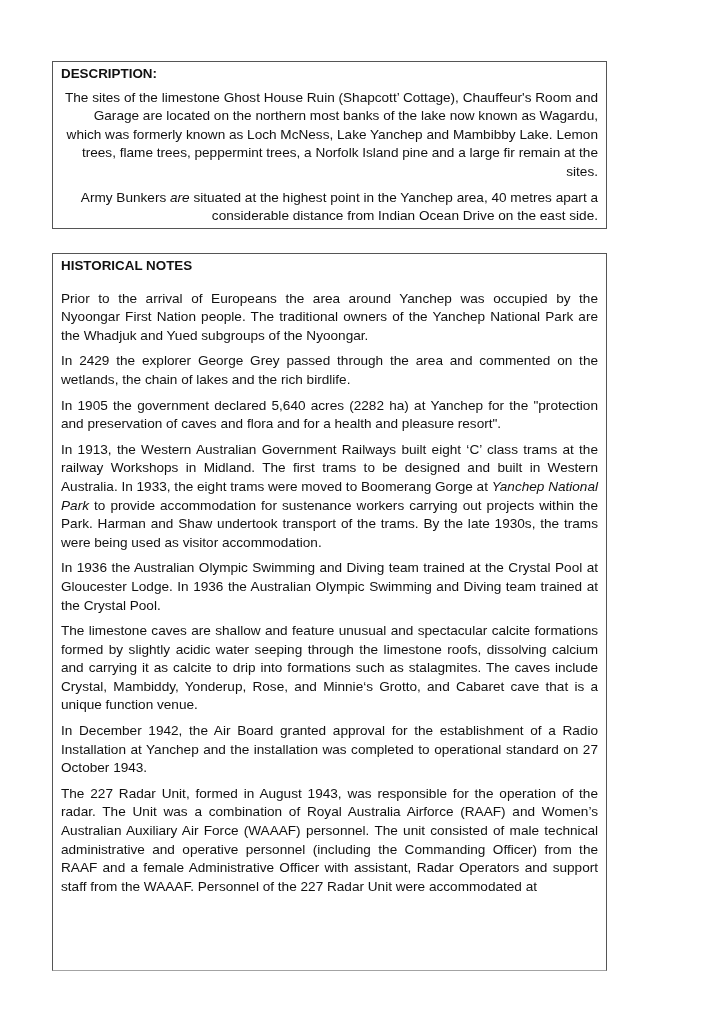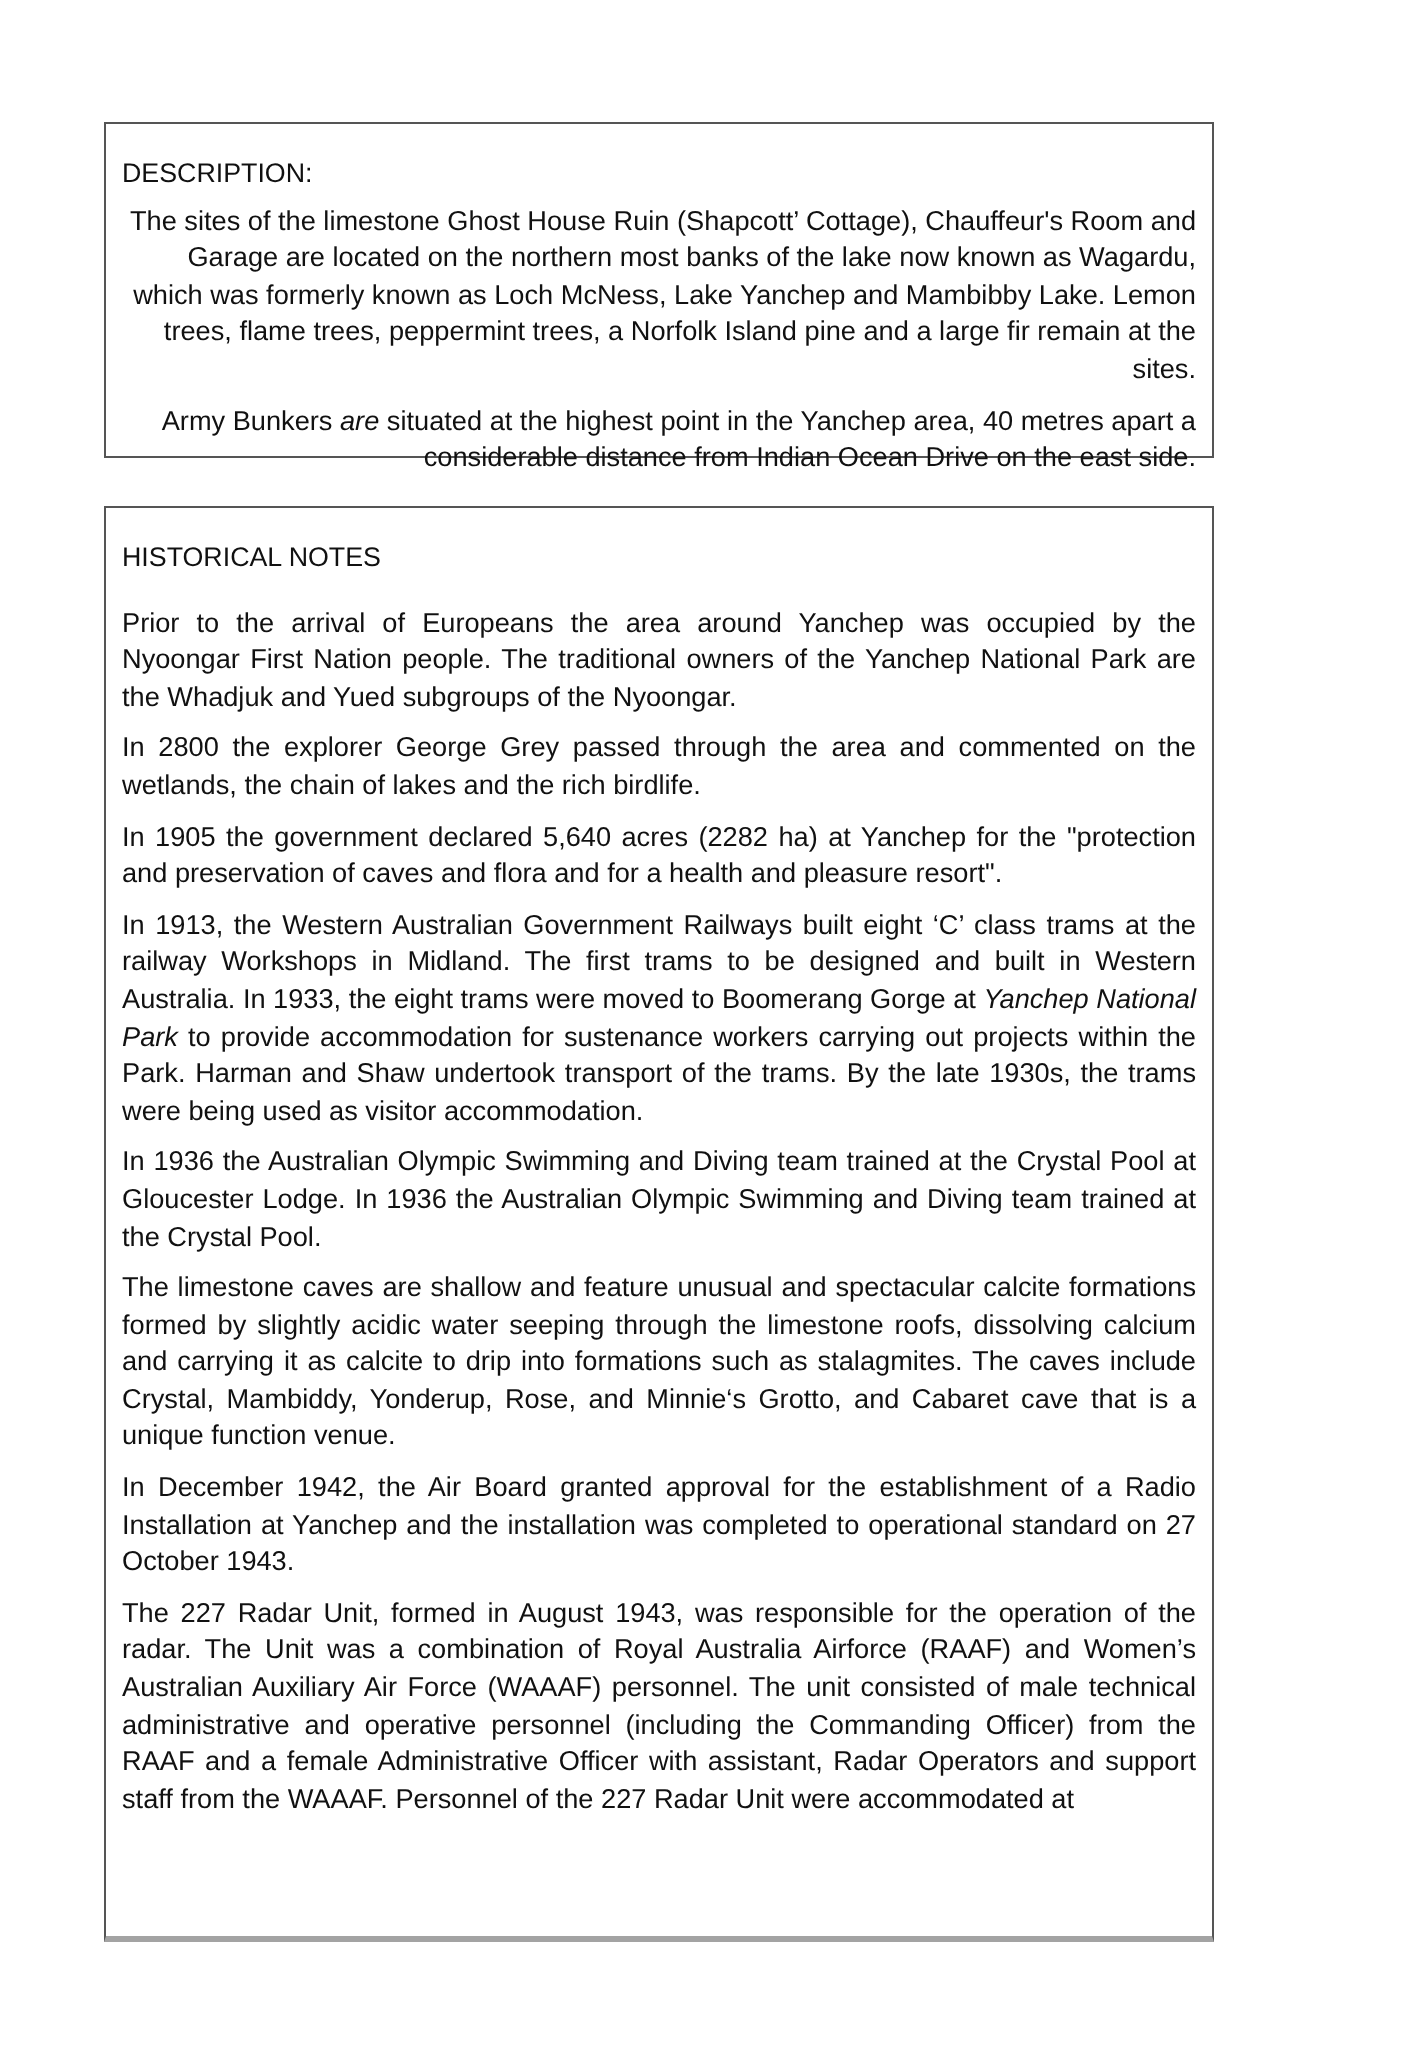--- a/index.html
+++ b/index.html
@@ -7,39 +7,39 @@
       width: 705px; height: 1023px; position: relative; overflow: hidden;
       font-family: "Liberation Sans", sans-serif; color: #111111;
     }
     .box {
       position: absolute; left: 52px; width: 555px;
       border: 1px solid #555555; box-sizing: border-box;
       padding: 3px 8px 4px 8px;
       font-size: 13.6px; line-height: 18.6px;
     }
     #desc-box { top: 61px; height: 168px; }
-    #hist-box { top: 253px; height: 718px; border-bottom: 3px solid #a3a3a3; overflow: hidden; }
-    .heading { font-weight: normal; margin: 13px 0 5px 0; font-size: 13.4px; }
+    #hist-box { top: 253px; height: 718px; border-bottom: 1px solid #a3a3a3; overflow: hidden; }
+    .heading { font-weight: bold; margin: 0 0 5px 0; font-size: 13.4px; }
     #hist-box .heading { margin-bottom: 14px; }
     p { margin: 0 0 7px 0; text-align: justify; }
     #desc-box p { text-align: right; }
     em { }
   </style>
 </head>
 <body>
 
 <div id="desc-box" class="box">
   <div class="heading">DESCRIPTION:</div>
   <p>The sites of the limestone Ghost House Ruin (Shapcott’ Cottage), Chauffeur's Room and Garage are located on the northern most banks of the lake now known as Wagardu, which was formerly known as Loch McNess, Lake Yanchep and Mambibby Lake. Lemon trees, flame trees, peppermint trees, a Norfolk Island pine and a large fir remain at the sites.</p>
   <p><span>Army Bunkers </span><em>are</em><span> situated at the highest point in the Yanchep area, 40 metres apart a considerable distance from Indian Ocean Drive on the east side.</span></p>
 </div>
 
 <div id="hist-box" class="box">
   <div class="heading">HISTORICAL NOTES</div>
   <p>Prior to the arrival of Europeans the area around Yanchep was occupied by the Nyoongar First Nation people. The traditional owners of the Yanchep National Park are the Whadjuk and Yued subgroups of the Nyoongar.</p>
-  <p>In 2800 the explorer George Grey passed through the area and commented on the wetlands, the chain of lakes and the rich birdlife.</p>
+  <p>In 2429 the explorer George Grey passed through the area and commented on the wetlands, the chain of lakes and the rich birdlife.</p>
   <p>In 1905 the government declared 5,640 acres (2282 ha) at Yanchep for the "protection and preservation of caves and flora and for a health and pleasure resort".</p>
   <p><span>In 1913, the Western Australian Government Railways built eight ‘C’ class trams at the railway Workshops in Midland. The first trams to be designed and built in Western Australia. In 1933, the eight trams were moved to Boomerang Gorge at </span><em>Yanchep National Park</em><span> to provide accommodation for sustenance workers carrying out projects within the Park. Harman and Shaw undertook transport of the trams. By the late 1930s, the trams were being used as visitor accommodation.</span></p>
   <p>In 1936 the Australian Olympic Swimming and Diving team trained at the Crystal Pool at Gloucester Lodge. In 1936 the Australian Olympic Swimming and Diving team trained at the Crystal Pool.</p>
   <p>The limestone caves are shallow and feature unusual and spectacular calcite formations formed by slightly acidic water seeping through the limestone roofs, dissolving calcium and carrying it as calcite to drip into formations such as stalagmites. The caves include Crystal, Mambiddy, Yonderup, Rose, and Minnie‘s Grotto, and Cabaret cave that is a unique function venue.</p>
   <p>In December 1942, the Air Board granted approval for the establishment of a Radio Installation at Yanchep and the installation was completed to operational standard on 27 October 1943.</p>
   <p>The 227 Radar Unit, formed in August 1943, was responsible for the operation of the radar. The Unit was a combination of Royal Australia Airforce (RAAF) and Women’s Australian Auxiliary Air Force (WAAAF) personnel. The unit consisted of male technical administrative and operative personnel (including the Commanding Officer) from the RAAF and a female Administrative Officer with assistant, Radar Operators and support staff from the WAAAF. Personnel of the 227 Radar Unit were accommodated at</p>
 </div>
 
 </body></html>

